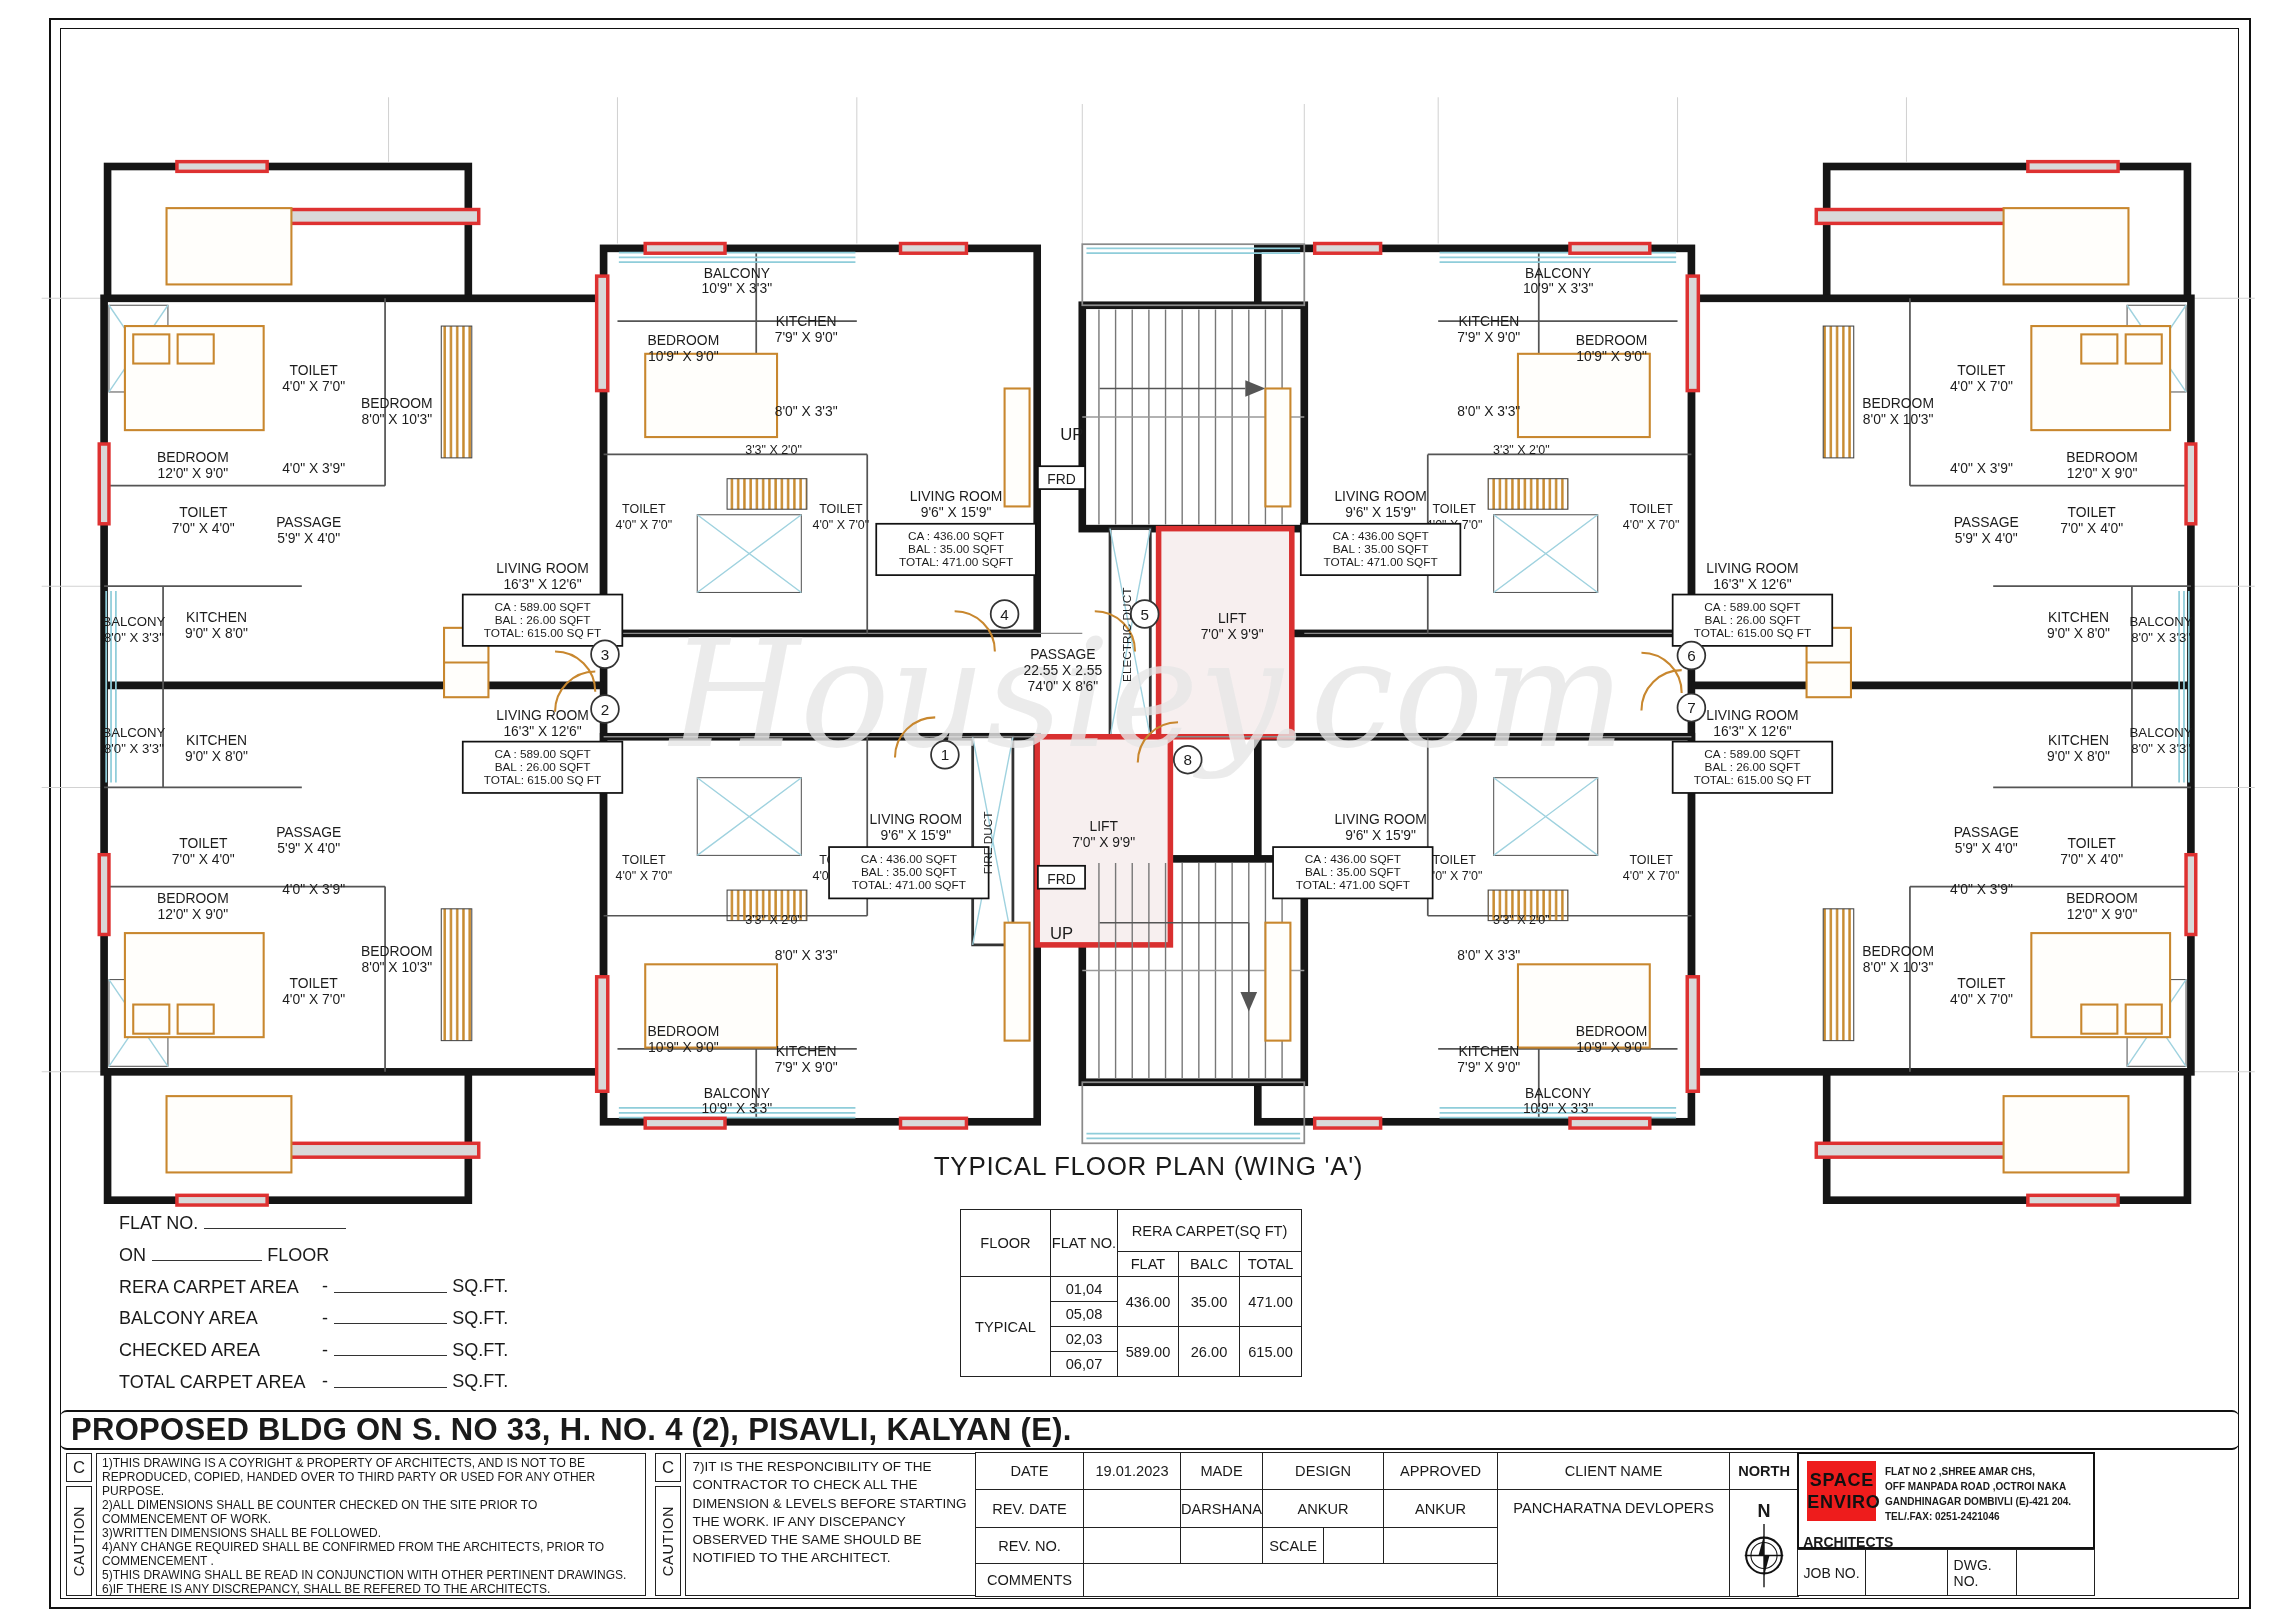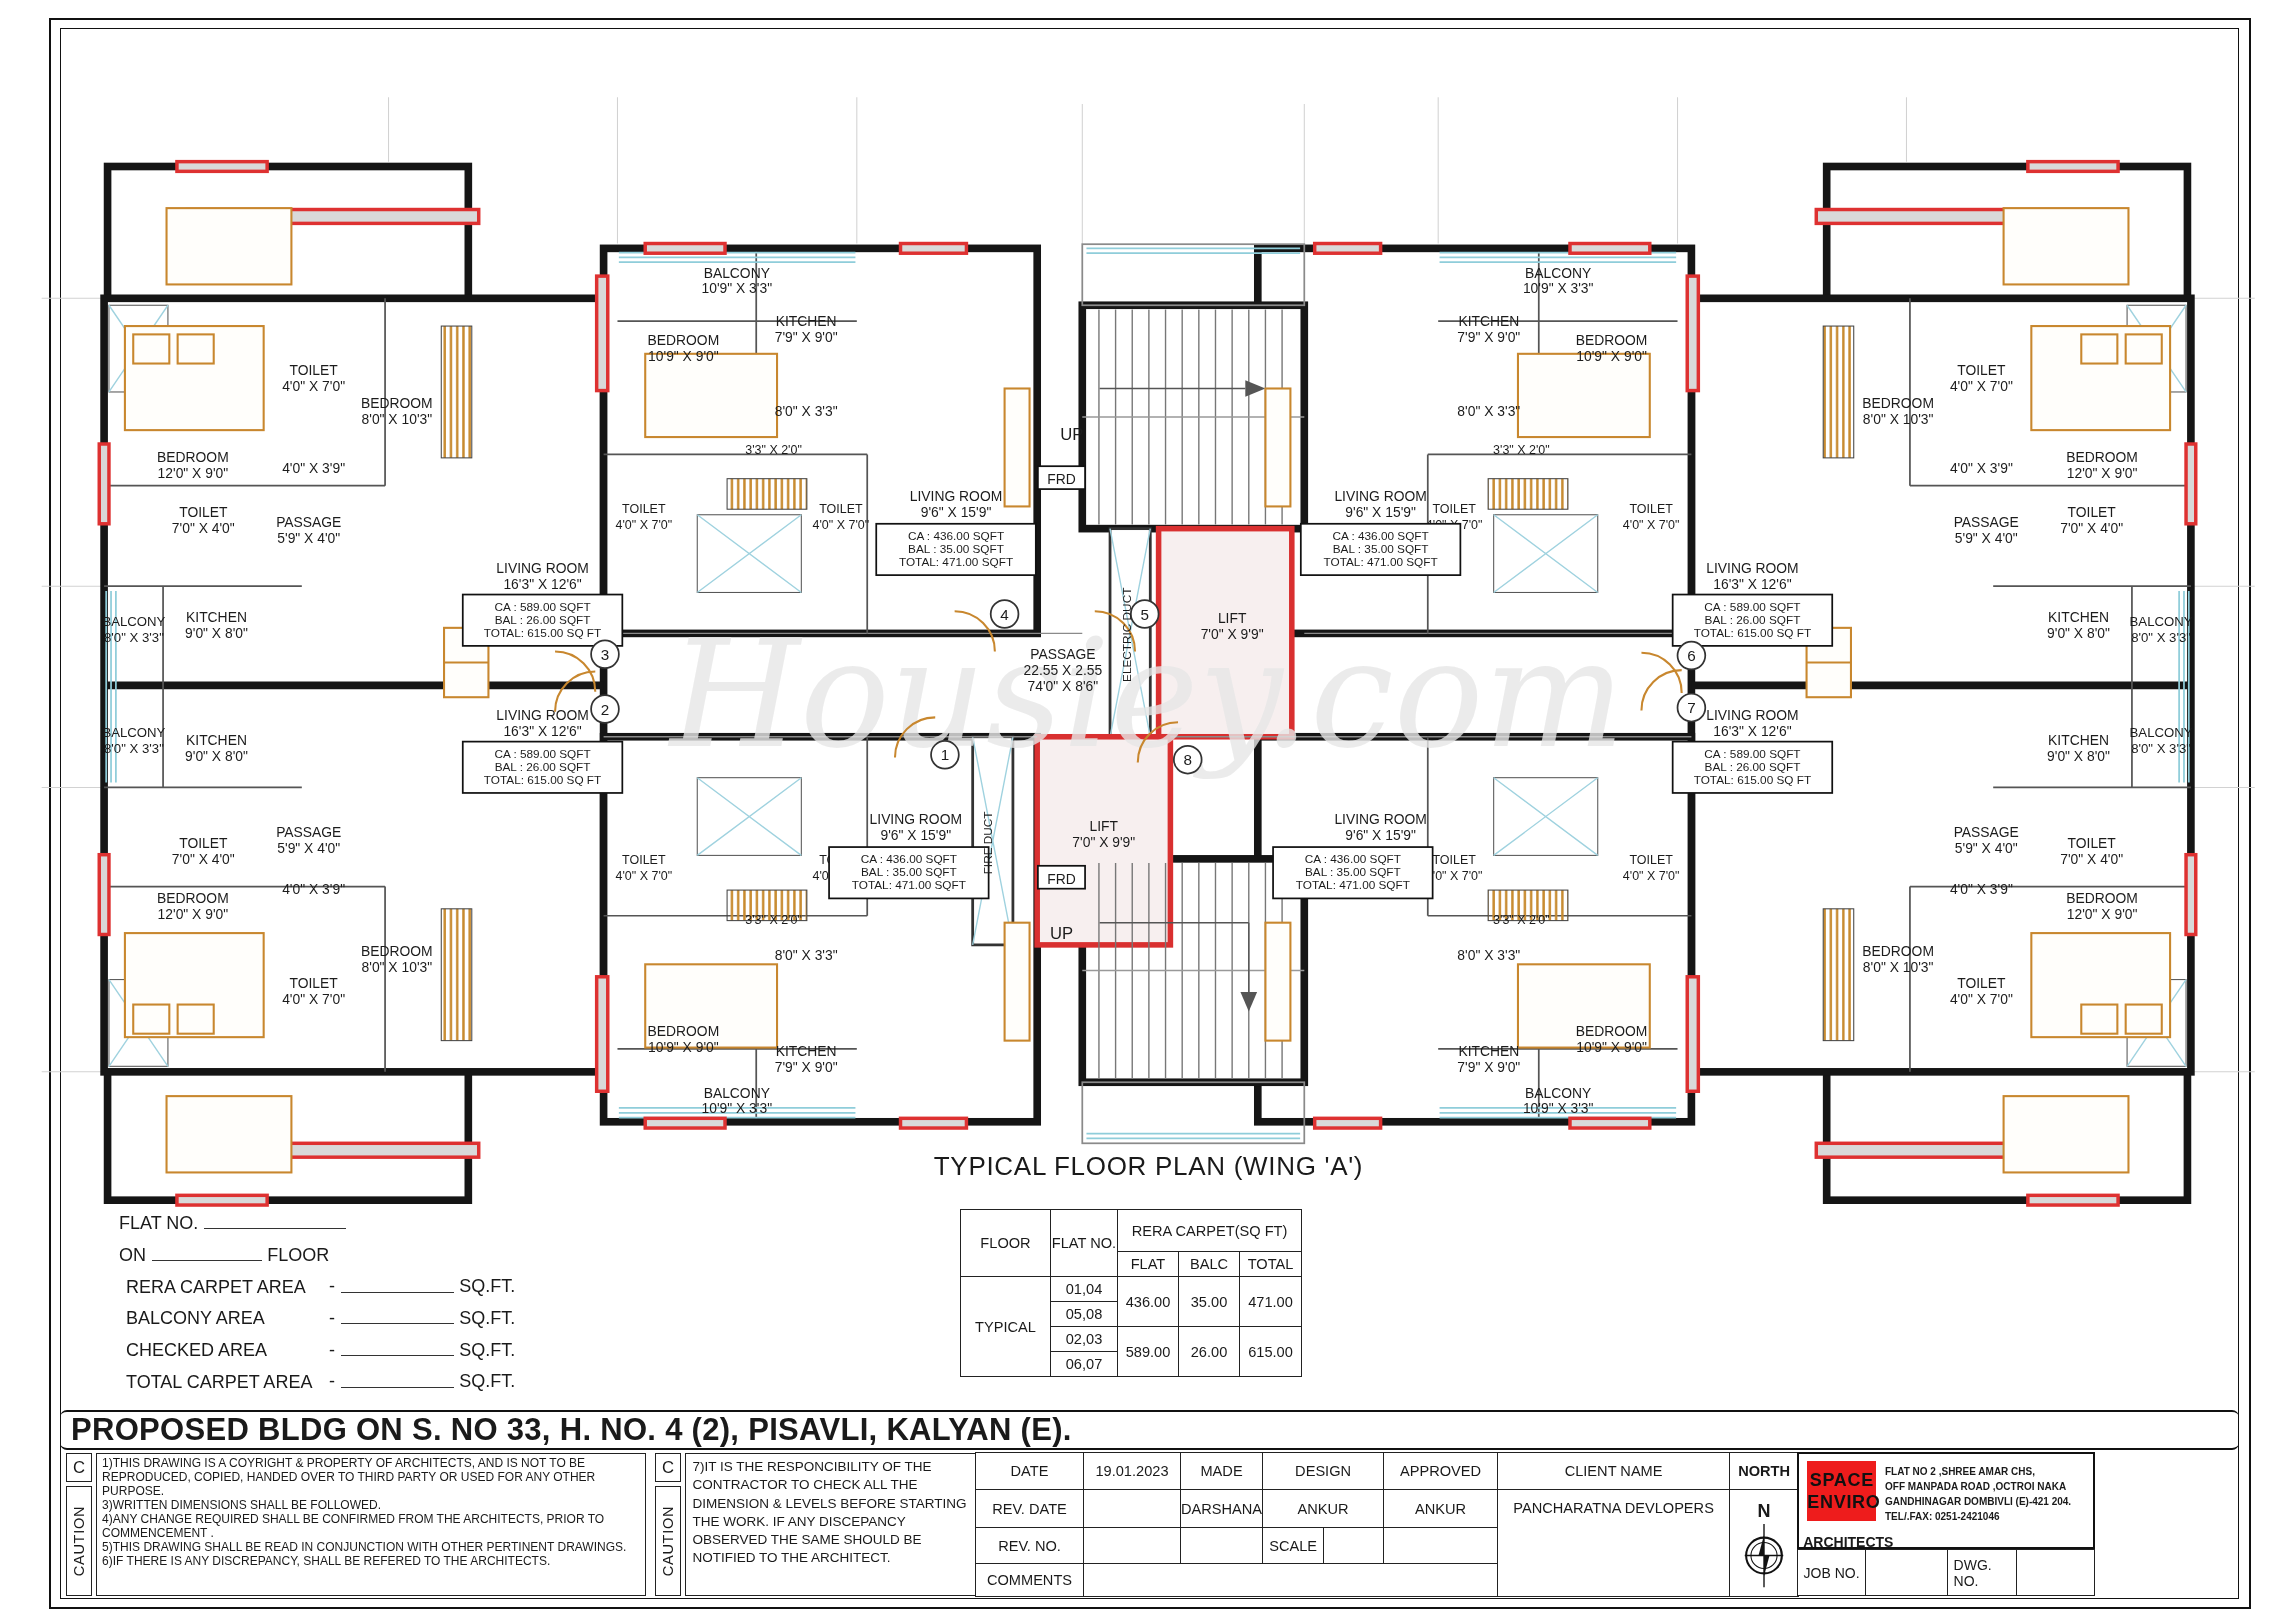--- a/index.html
+++ b/index.html
@@ -9,21 +9,21 @@
   #plan-svg{position:absolute;left:0;top:0;}
   .rl{fill:#1c1c1c;text-anchor:middle;font-family:"Liberation Sans",sans-serif;}
   .abox{fill:#ffffff;stroke:#111;stroke-width:2.5px;}
   .fnc{fill:#ffffff;stroke:#333;stroke-width:2.5px;}
   .frd{fill:#ffffff;stroke:#111;stroke-width:2.5px;}
   .door{stroke:#c8872e;stroke-width:3px;fill:none;}
   .wm{font-family:"DejaVu Serif",serif;font-style:italic;font-size:215px;fill:#e7e7e7;text-anchor:middle;opacity:.8;}
   .plan-title{position:absolute;left:864px;top:1151px;width:569px;text-align:center;font-size:26px;letter-spacing:0.7px;}
   .fform{position:absolute;left:119px;top:1213px;width:416px;font-size:18px;}
   .frow{margin-bottom:10.4px;white-space:nowrap;}
-  .flabel{display:inline-block;width:203px;margin-left:7px;}
+  .flabel{display:inline-block;width:203px;}
   .blank{display:inline-block;height:15.3px;border-bottom:1.7px solid #333;margin:0 5.6px;vertical-align:baseline;}
   .w200{width:142px;}.w150{width:110px;}.w160{width:113px;}
   table.grid{position:absolute;border-collapse:collapse;table-layout:fixed;}
   table.grid td{border:1.7px solid #222;text-align:center;vertical-align:middle;padding:0;font-size:14.6px;overflow:hidden;}
   .atable td{font-size:15.3px;}
   .mainbar{position:absolute;left:60px;top:1410px;right:56px;height:40px;border-top:2.4px solid #111;border-bottom:2.4px solid #111;display:flex;align-items:center;font-size:31px;font-weight:bold;padding-left:11px;box-sizing:border-box;letter-spacing:0.3px;border-radius:7px;}
   .caution{position:absolute;top:1453px;height:143px;display:flex;box-sizing:border-box;}
   .ctab{width:26px;display:flex;flex-direction:column;gap:3.5px;flex:none;}
   .cbox{border:1.7px solid #222;height:29px;display:flex;align-items:center;justify-content:center;font-size:16.7px;box-sizing:border-box;background:#fff;}
   .cbox.tall{flex:1;}
@@ -395,20 +395,21 @@
 
   <div class="caution" style="left:66px;width:580px;">
     <div class="ctab">
       <div class="cbox">C</div>
       <div class="cbox tall">
           <span class="vert">CAUTION</span>
         </div>
     </div>
     <div class="cnotes">
       <div>1)THIS DRAWING IS A COYRIGHT &amp; PROPERTY OF ARCHITECTS, AND IS NOT TO BE REPRODUCED, COPIED, HANDED OVER TO THIRD PARTY OR USED FOR ANY OTHER PURPOSE.</div>
+      <div>2)ALL DIMENSIONS SHALL BE COUNTER CHECKED ON THE SITE PRIOR TO COMMENCEMENT OF WORK.</div>
       <div>3)WRITTEN DIMENSIONS SHALL BE FOLLOWED.</div>
       <div>4)ANY CHANGE REQUIRED SHALL BE CONFIRMED FROM THE ARCHITECTS, PRIOR TO COMMENCEMENT .</div>
       <div>5)THIS DRAWING SHALL BE READ IN CONJUNCTION WITH OTHER PERTINENT DRAWINGS.</div>
       <div>6)IF THERE IS ANY DISCREPANCY, SHALL BE REFERED TO THE ARCHITECTS.</div>
     </div>
   </div>
 
   <div class="caution" style="left:655px;width:321px;">
     <div class="ctab">
       <div class="cbox">C</div>

